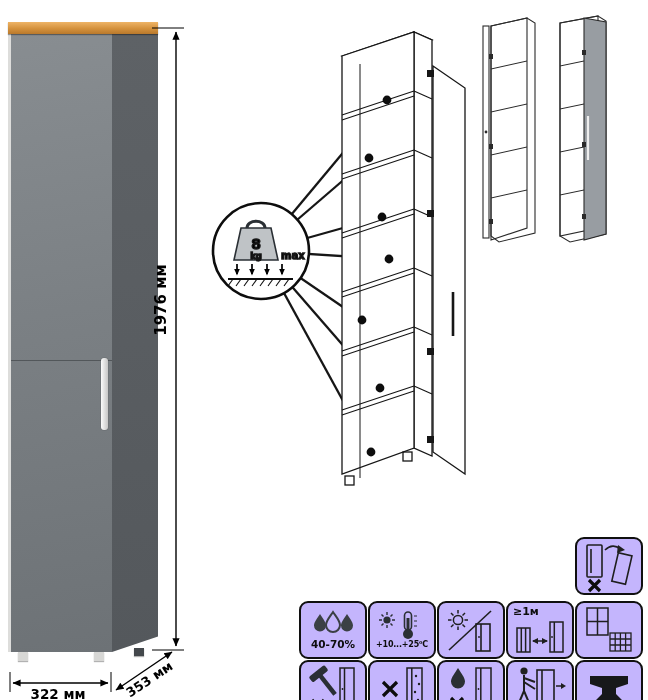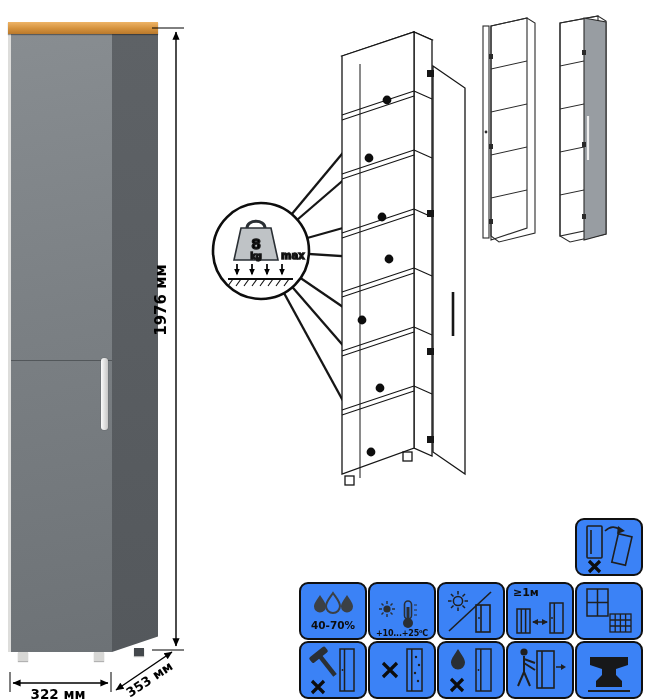--- a/index.html
+++ b/index.html
@@ -23,23 +23,23 @@
     background:linear-gradient(90deg,#fbfbfb,#c6c6c6); box-shadow:0 0 1px rgba(0,0,0,.6); }
   .foot { position:absolute; top:630px; width:10px; height:9px; background:#d7d7d5; box-shadow:0 1px 1px rgba(0,0,0,.3); }
   .foot.f1 { left:10px; } .foot.f2 { left:86px; }
   .foot.f3 { left:126px; background:#44484c; top:626px; height:8px; }
 
   
   .overlay { position:absolute; left:0; top:0; width:648px; height:700px; }
   .dim-text { font-family:"DejaVu Sans",sans-serif; font-weight:bold; fill:#000; }
 
   
-  .icon-box { position:absolute; width:68px; height:58px; background:#3b82f6;
+  .icon-box { position:absolute; width:68px; height:58px; background:#c4b5fd;
     border:2.2px solid #101010; border-radius:9px;
-    display:flex; flex-direction:column; align-items:center; justify-content:center; overflow:hidden; }
+    display:flex; flex-direction:column; align-items:center; justify-content:center; overflow:hidden;margin-top:19px; }
   .icon-label { font-size:10.5px; font-weight:bold; color:#0d0d0d; line-height:1.05; margin-top:1px; white-space:nowrap; }
   .icon-label.small { font-size:8px; letter-spacing:-0.2px; }
   .corner-label { position:absolute; left:5px; top:2px; font-size:11px; font-weight:bold; color:#0d0d0d; }
 </style>
 </head>
 <body>
 
 <div class="canvas">
 
   <div class="photo">
@@ -201,21 +201,21 @@
 
   <div class="icon-box" style="left:299px; top:582px;">
     <svg width="54" height="28" viewBox="0 0 54 28">
       <path d="M14,4 C16.5,8 20,12 20,15.5 A6,6 0 1 1 8,15.5 C8,12 11.5,8 14,4 Z" fill="#3b4045"></path>
       <path d="M27,2 C30,6.5 34,11 34,15 A7,7 0 1 1 20,15 C20,11 24,6.5 27,2 Z" fill="none" stroke="#3b4045" stroke-width="2"></path>
       <path d="M41,4 C43.5,8 47,12 47,15.5 A6,6 0 1 1 35,15.5 C35,12 38.5,8 41,4 Z" fill="#3b4045"></path>
     </svg>
     <div class="icon-label">40-70%</div>
   </div>
 
-  <div class="icon-box" style="left:368px; top:582px;justify-content:flex-end;">
+  <div class="icon-box" style="left:368px; top:582px;">
     <svg width="54" height="30" viewBox="0 0 54 30">
       <g stroke="#2a2f34" stroke-width="1.4" fill="none">
         <circle cx="12" cy="10" r="3.6" fill="#2a2f34" stroke="none"></circle>
         <line x1="12" y1="2" x2="12" y2="5"></line>
           <line x1="12" y1="15" x2="12" y2="18"></line>
         <line x1="4" y1="10" x2="7" y2="10"></line>
           <line x1="17" y1="10" x2="20" y2="10"></line>
         <line x1="6.5" y1="4.5" x2="8.5" y2="6.5"></line>
           <line x1="15.5" y1="13.5" x2="17.5" y2="15.5"></line>
         <line x1="6.5" y1="15.5" x2="8.5" y2="13.5"></line>

